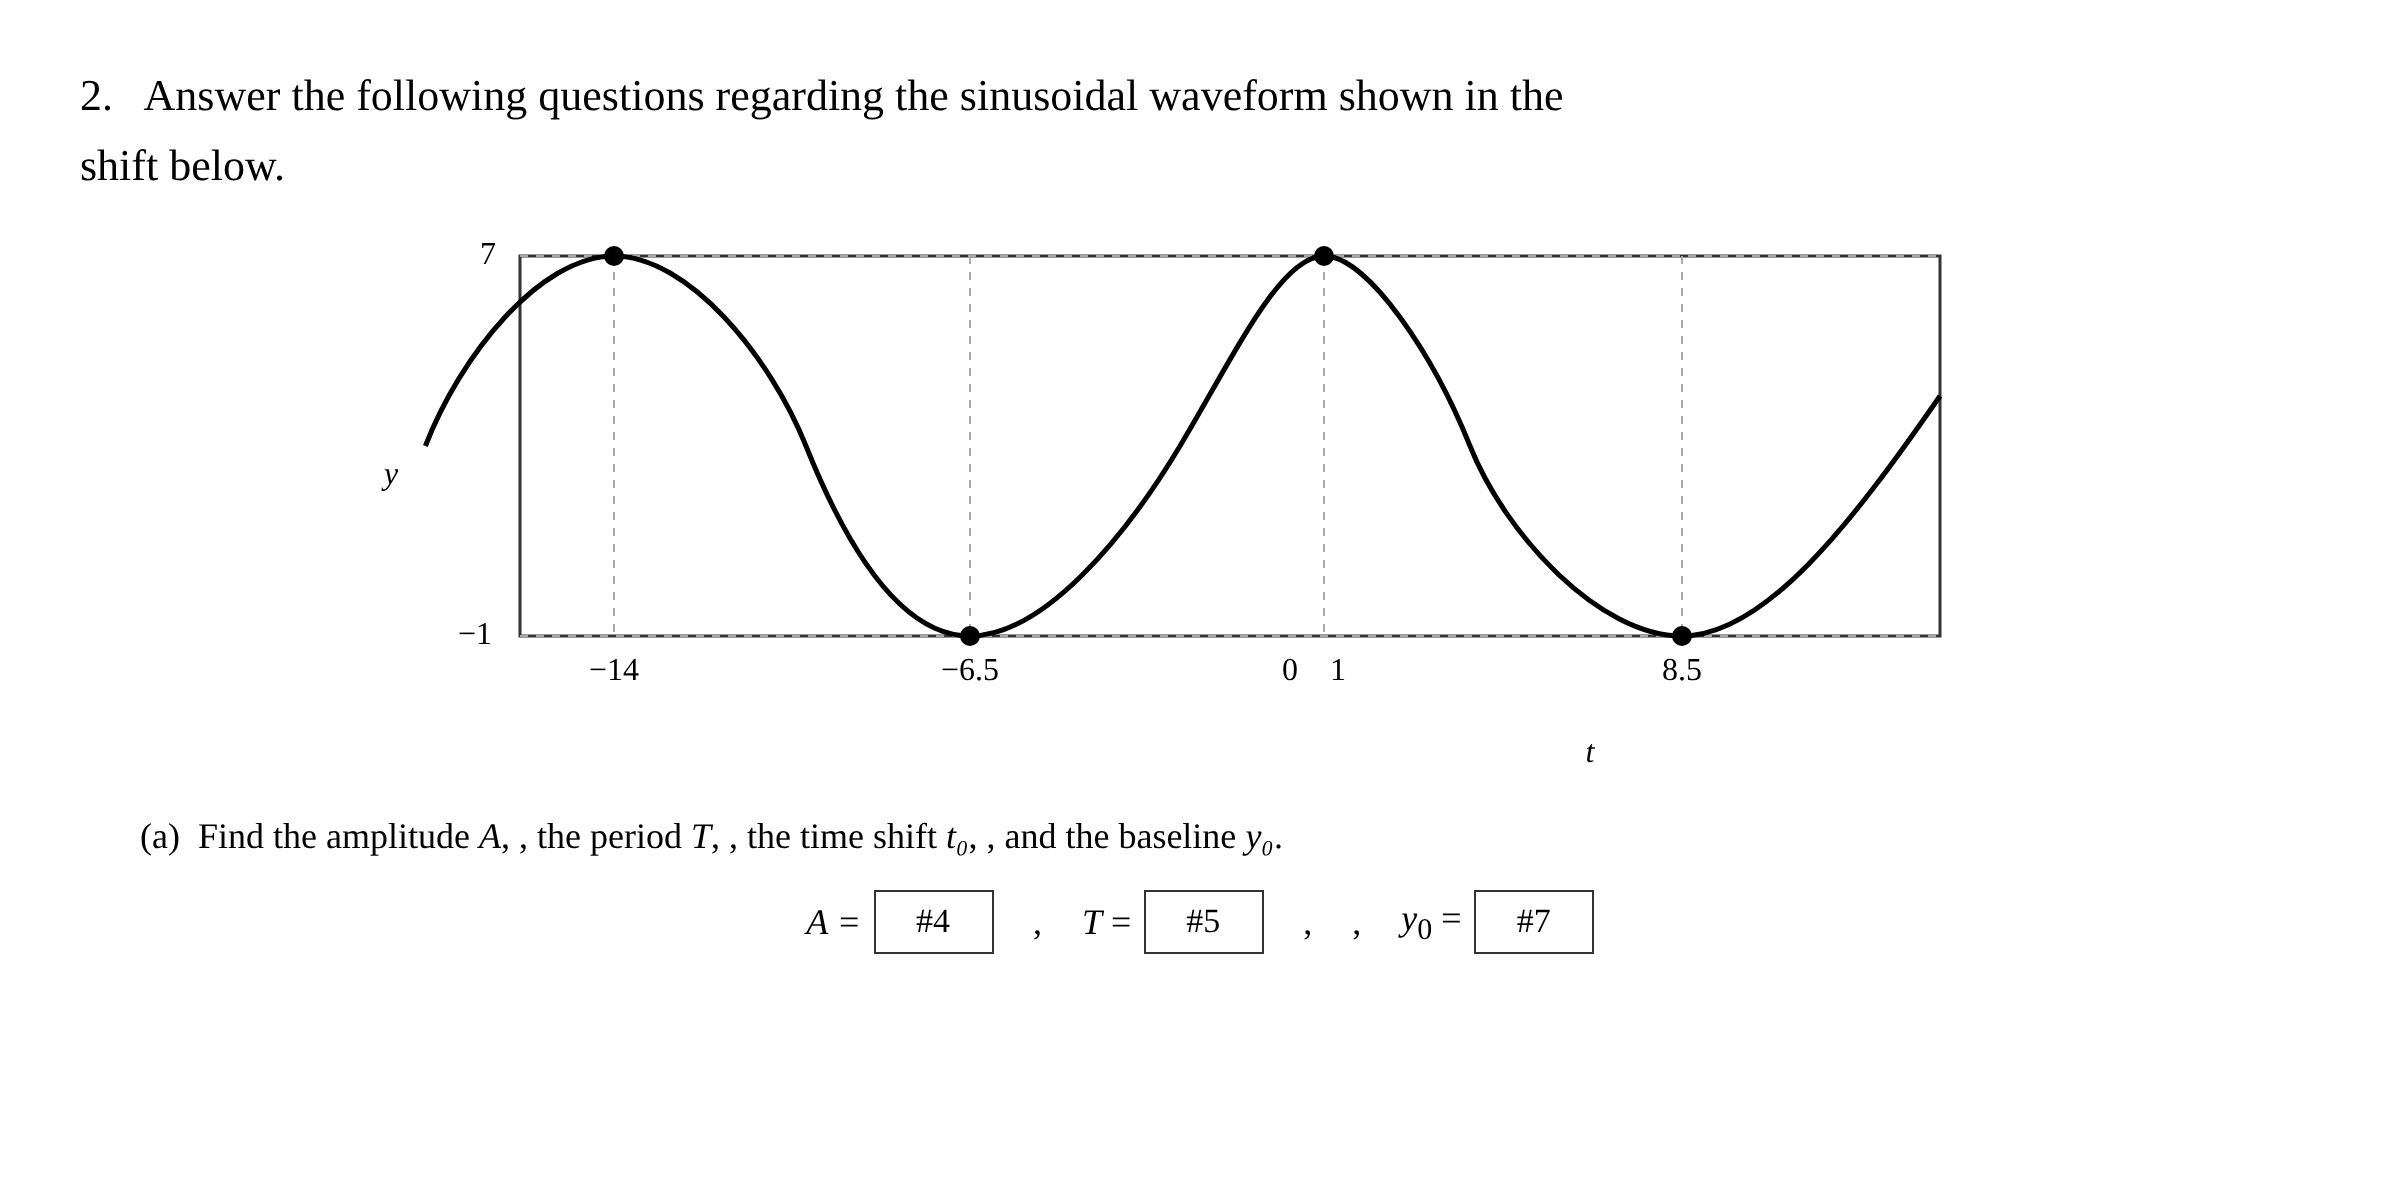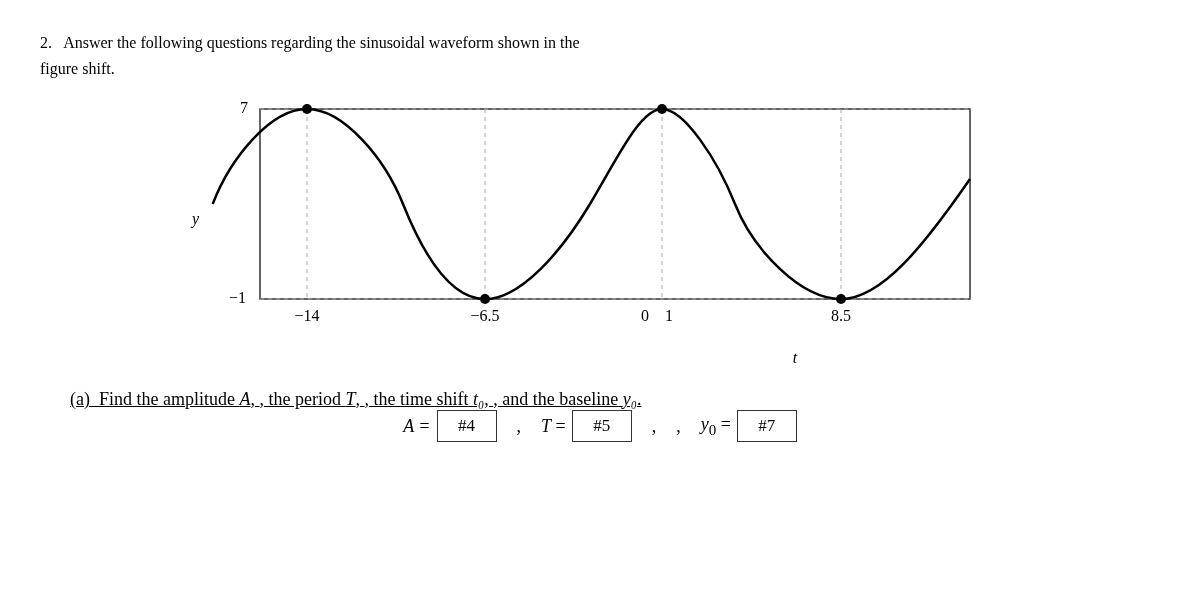--- a/index.html
+++ b/index.html
@@ -6,21 +6,21 @@
     body {
       background: #fff;
       font-family: 'Times New Roman', Times, serif;
       width: 1200px;
       height: 600px;
       overflow: hidden;
       padding: 30px 40px;
     }
 
     .question-text {
-      font-size: 16px;
+      font-size: 22px;
       line-height: 1.6;
       margin-bottom: 18px;
     }
 
     .graph-container {
       display: flex;
       justify-content: center;
       margin-bottom: 10px;
     }
 
@@ -48,22 +48,22 @@
       text-align: center;
       font-style: italic;
       font-size: 16px;
       margin-top: 4px;
       margin-left: 390px;
     }
 
     .part-a {
       font-size: 18px;
       margin-top: 22px;
+      margin-bottom: 16px;
       padding-left: 30px;
-      text-decoration: underline;
     }
 
     .answer-row {
       display: flex;
       justify-content: center;
       align-items: center;
       gap: 20px;
       font-size: 18px;
     }
 
@@ -91,21 +91,21 @@
 </head>
 <body>
 
 <div>
 
   <div class="question-text">
     <span>2.</span>
     &nbsp;
     <span>Answer the following questions regarding the sinusoidal waveform shown in the</span>
     <br>
-    <span>figure shift.</span>
+    <span>shift below.</span>
   </div>
 
   <div class="graph-container">
     <div class="graph-wrapper">
       <span class="y-label">y</span>
       <svg class="graph" viewBox="0 0 780 240">
 
         <rect x="50" y="10" width="710" height="190" fill="none" stroke="#333" stroke-width="1.5"></rect>
 
         <line x1="50" y1="10" x2="760" y2="10" stroke="#aaa" stroke-width="1" stroke-dasharray="4,4"></line>

